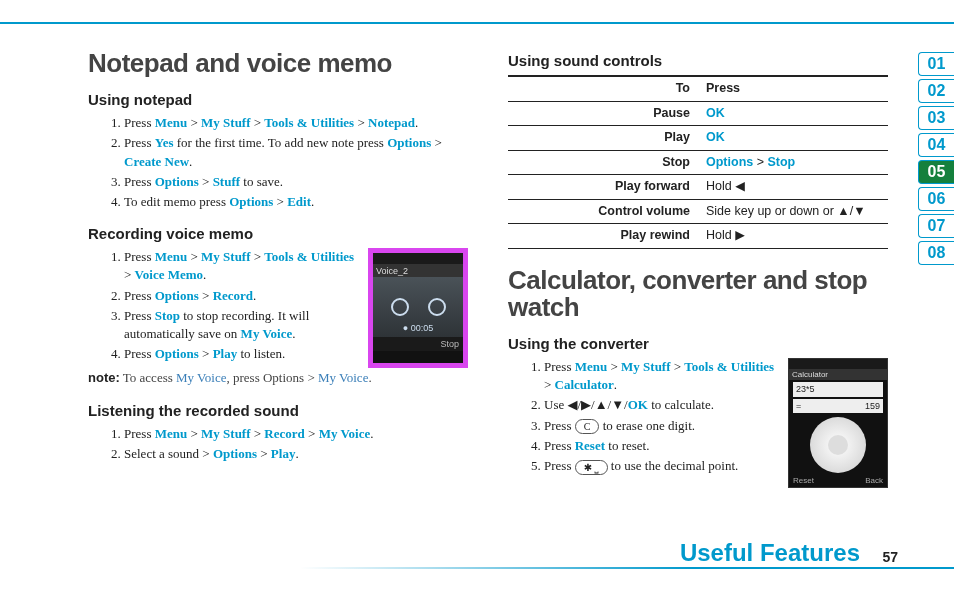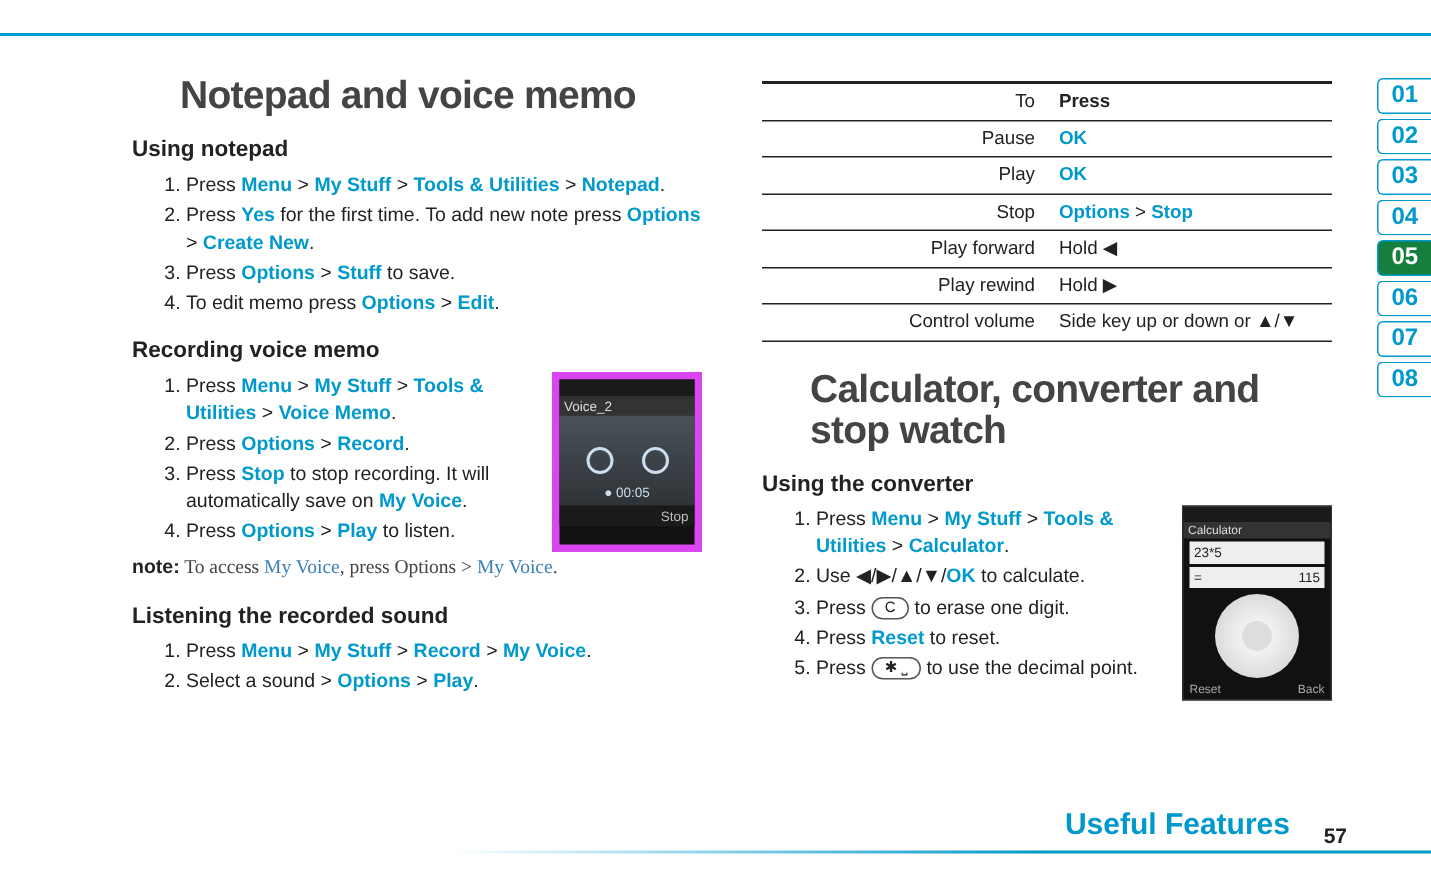--- a/index.html
+++ b/index.html
@@ -31,31 +31,31 @@
     line-height: 1.4;
     color: #222;
   }
   h1 {
     font-size: 26px;
     font-weight: bold;
     color: #444;
     margin-bottom: 10px;
     letter-spacing: -0.5px;
     line-height: 1.05;
-    margin-left: 32px;
   }
   h2 {
     font-size: 15px;
     font-weight: bold;
     color: #222;
     margin-top: 12px;
     margin-bottom: 4px;
   }
   ol {
     padding-left: 36px;
+    font-family: Liberation Serif, serif;
   }
   ol li {
     margin-bottom: 2px;
   }
   .lnk { color: #0099cc; font-weight: bold; }
   .gt { color: #222; }
   .note-row { margin-top: 6px; font-family: Georgia, serif; color: #444; }
   .note-label { font-family: Arial, sans-serif; font-weight: bold; color: #222; }
   .serif-blue { color: #3b7fb8; font-family: Georgia, serif; }
   .serif-plain { color: #444; font-family: Georgia, serif; }
@@ -114,21 +114,21 @@
     margin-top: 4px;
     margin-bottom: 18px;
   }
   table.sc th, table.sc td {
     border-bottom: 1px solid #222;
     padding: 3px 8px;
   }
   table.sc th:first-child, table.sc td:first-child {
     width: 50%;
     text-align: right;
-    font-weight: normal;
+    font-weight: bold;
   }
   table.sc th:last-child, table.sc td:last-child {
     text-align: left;
   }
   table.sc thead th { font-weight: bold; border-top: 2px solid #222; border-bottom: 1px solid #222; }
   table.sc thead th:first-child { text-align: right; }
 
   .keycap { display: inline-block; border: 1px solid #555; border-radius: 8px; padding: 0 8px; font-size: 10px; line-height: 13px; vertical-align: middle; }
 
   
@@ -172,21 +172,21 @@
     right: 0;
     left: 300px;
     top: 28px;
     height: 2px;
     background: linear-gradient(to right, rgba(0,153,204,0) 0%, #0099cc 60%);
   }
   .section-title {
     position: absolute;
     right: 88px;
     top: 0;
-    font-size: 20px;
+    font-size: 24px;
     font-weight: bold;
     color: #0099cc;
     letter-spacing: 0;
     background: #fff;
     padding: 0 6px;
   }
   .page-num {
     position: absolute;
     right: 56px;
     top: 10px;
@@ -235,20 +235,21 @@
     </div>
 
     <h2>Listening the recorded sound</h2>
     <ol>
       <li><span>Press </span><span class="lnk">Menu</span><span class="gt"> &gt; </span><span class="lnk">My Stuff</span><span class="gt"> &gt; </span><span class="lnk">Record</span><span class="gt"> &gt; </span><span class="lnk">My Voice</span><span>.</span></li>
       <li><span>Select a sound &gt; </span><span class="lnk">Options</span><span class="gt"> &gt; </span><span class="lnk">Play</span><span>.</span></li>
     </ol>
   </div>
 
   <div class="col">
+    <h2 style="margin-top:0">Using sound controls</h2>
     <table class="sc">
       <thead>
         <tr>
             <th>To</th>
             <th>Press</th>
           </tr>
       </thead>
       <tbody>
         <tr>
             <td>Pause</td>
@@ -260,40 +261,40 @@
           </tr>
         <tr>
             <td>Stop</td>
             <td><span class="lnk">Options</span><span class="gt"> &gt; </span><span class="lnk">Stop</span></td>
           </tr>
         <tr>
             <td>Play forward</td>
             <td>Hold ◀</td>
           </tr>
         <tr>
+            <td>Control volume</td>
+            <td>Side key up or down or ▲/▼</td>
+          </tr>
+        <tr>
             <td>Play rewind</td>
             <td>Hold ▶</td>
-          </tr>
-        <tr>
-            <td>Control volume</td>
-            <td>Side key up or down or ▲/▼</td>
           </tr>
       </tbody>
     </table>
 
     <h1>Calculator, converter and stop watch</h1>
 
     <h2>Using the converter</h2>
     <div class="calc-shot">
       <div class="bar"></div>
       <div class="title">Calculator</div>
       <div class="lcd">23*5</div>
       <div class="lcd" style="display:flex;justify-content:space-between">
           <span>=</span>
-          <span>115</span>
+          <span>159</span>
         </div>
       <div class="dial">
           <div class="center"></div>
         </div>
       <div class="foot">
           <span>Reset</span>
           <span>Back</span>
         </div>
     </div>
     <ol>

